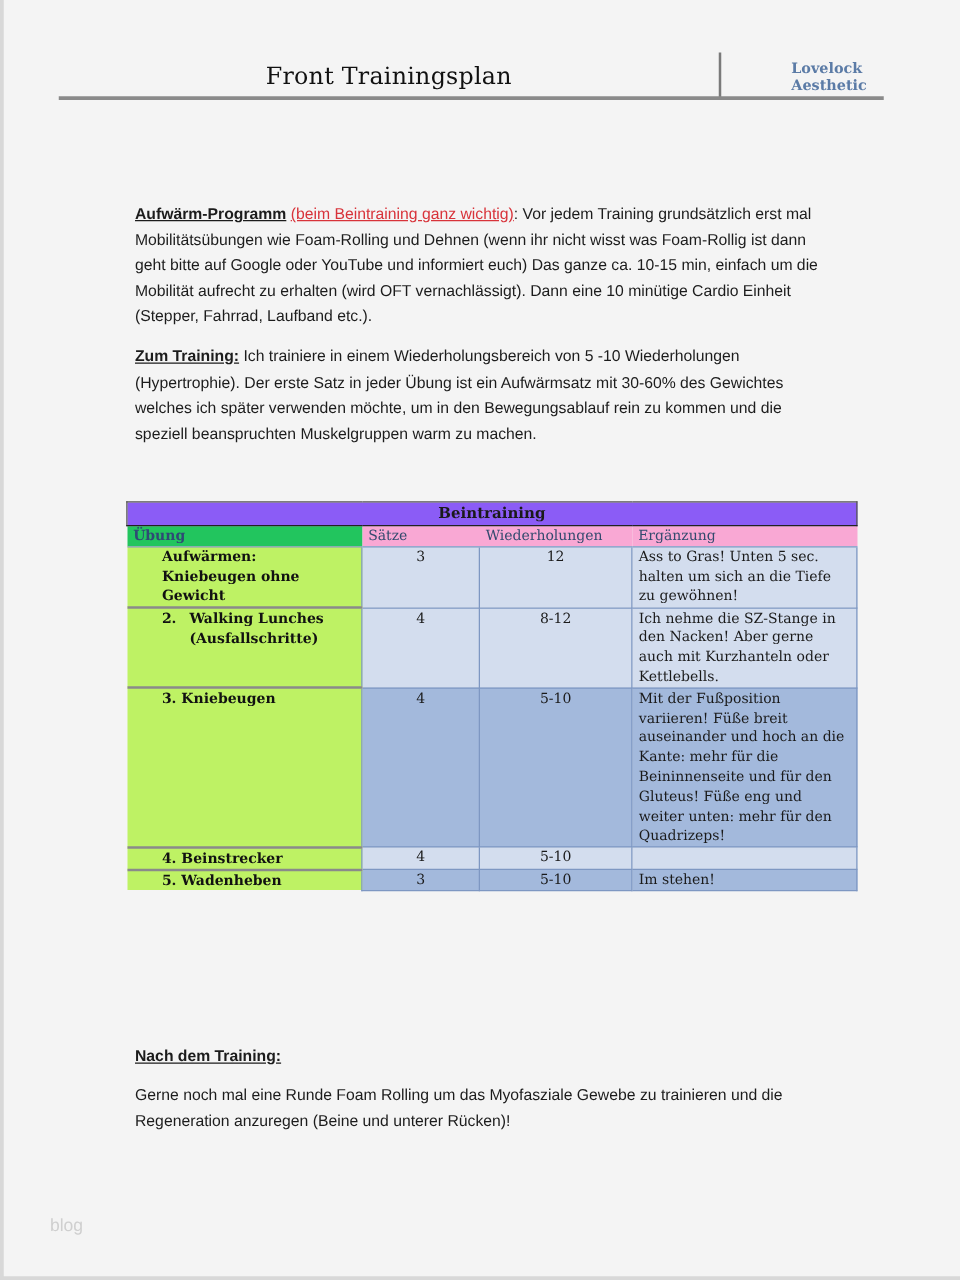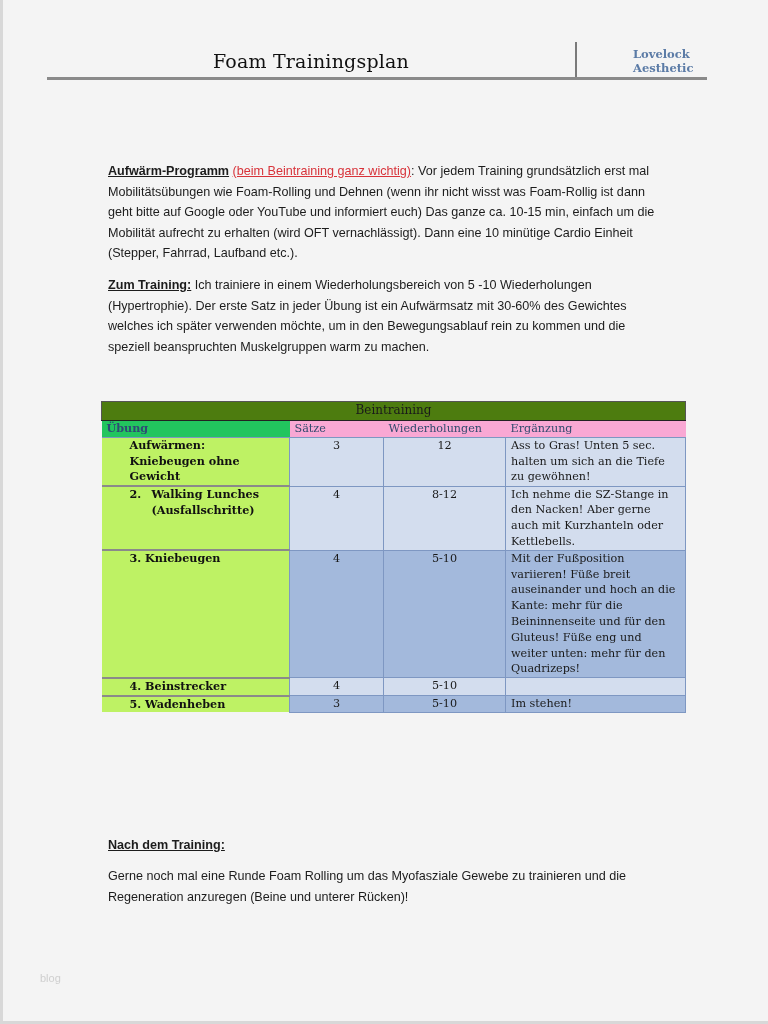--- a/index.html
+++ b/index.html
@@ -30,46 +30,46 @@
   .para .red { color: #d8333a; text-decoration: underline; }
   .p1 { top: 161px; }
   .p2 { top: 275px; }
   .p3-title { top: 835px; }
   .p3 { top: 866px; }
 
   .table-wrap { position: absolute; left: 101px; top: 401px; width: 585px; }
   table { border-collapse: collapse; width: 585px; font-family: "DejaVu Serif", serif; font-size: 11.2px; }
   td { vertical-align: top; padding: 0 5px; line-height: 15.8px; }
   .t-title td {
-    text-align: center; font-weight: normal; font-size: 12px; border: 1px solid #555; border-bottom: 1px solid #222;
-    background: #4d7c0f; padding-top: 1px; height: 17px;
+    text-align: center; font-weight: bold; font-size: 12px; border: 1px solid #555; border-bottom: 1px solid #222;
+    background: #8b5cf6; padding-top: 1px; height: 17px;
   }
   .t-head td { background: #f9a8d4; color: #334a6e; border-bottom: 1px solid #7e97c2; }
   .t-head td.first { background: #22c55e; color: #2f4a75; font-weight: bold; }
   .t-head td.c2 { text-align: center; }
   .t-head td.c3 { }
   td.ex { background: #bef264; font-weight: bold; color: #111; }
   td.ex .indent { padding-left: 23px; display: block; }
   .row-light td.v { background: #d3ddee; }
   .row-dark td.v { background: #a3b9dc; }
   td.v { border-left: 1px solid #7e97c2; border-right: 1px solid #7e97c2; }
   td.center { text-align: center; }
   tr.row td { border-bottom: 1px solid #7e97c2; }
   tr.row td.ex { border-bottom: 2px solid #8a8a8a; }
   tr.last td.ex { border-bottom: none; margin-top: 12px; }
-  .watermark { position: absolute; left: 40px; top: 972px; font-size: 11px; color: #cfcfcf; }
+  .watermark { position: absolute; left: 40px; top: 972px; font-size: 14px; color: #cfcfcf; }
 </style>
 </head>
 <body>
 
 <div class="page-border-left"></div>
 <div class="page-border-bottom"></div>
 
 <div class="header">
-  <div class="header-title">Foam Trainingsplan</div>
+  <div class="header-title">Front Trainingsplan</div>
   <div class="header-vline"></div>
   <div class="header-brand">Lovelock Aesthetic</div>
   <div class="header-rule"></div>
 </div>
 
 <div class="para p1">
   <span class="u">Aufwärm-Programm</span>
   <span class="red">(beim Beintraining ganz wichtig)</span><span>: Vor jedem Training grundsätzlich erst mal Mobilitätsübungen wie Foam-Rolling und Dehnen (wenn ihr nicht wisst was Foam-Rollig ist dann geht bitte auf Google oder YouTube und informiert euch) Das ganze ca. 10-15 min, einfach um die Mobilität aufrecht zu erhalten (wird OFT vernachlässigt). Dann eine 10 minütige Cardio Einheit (Stepper, Fahrrad, Laufband etc.).</span>
 </div>
 

